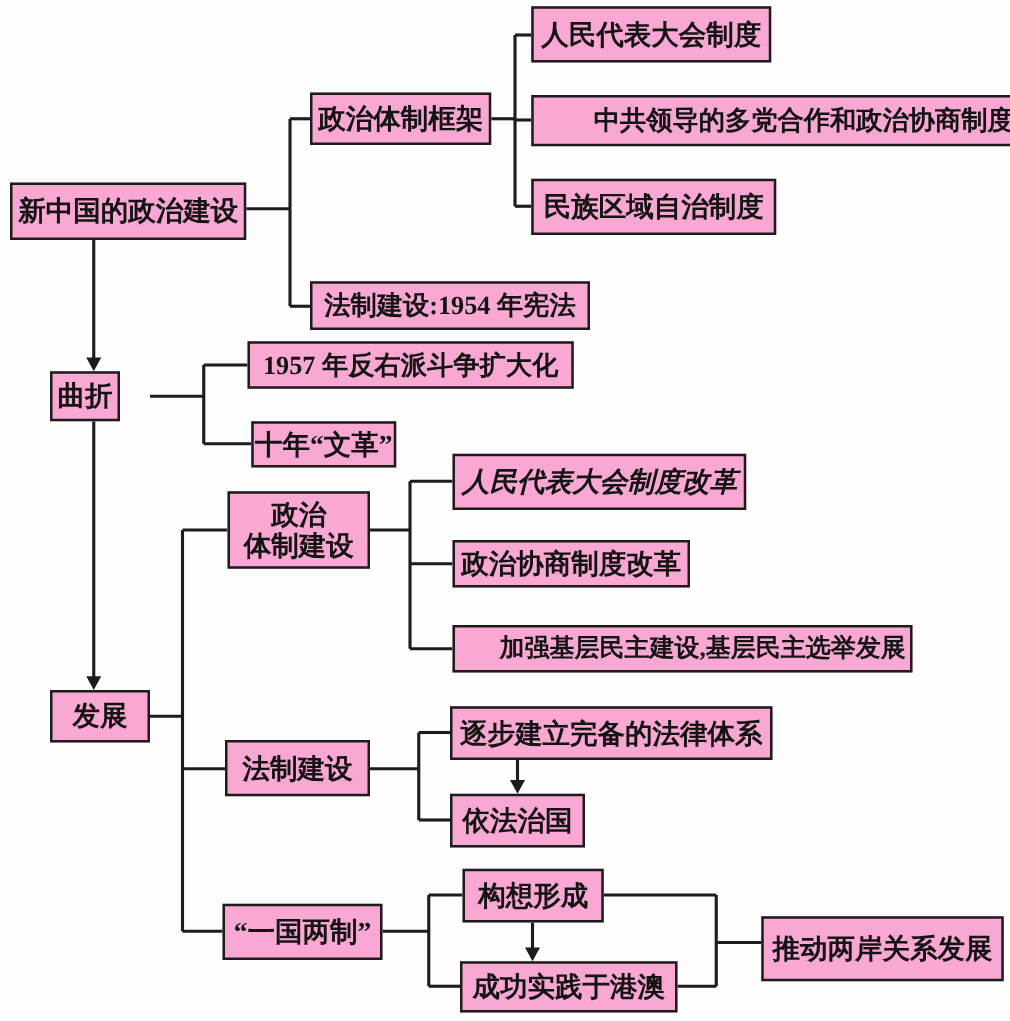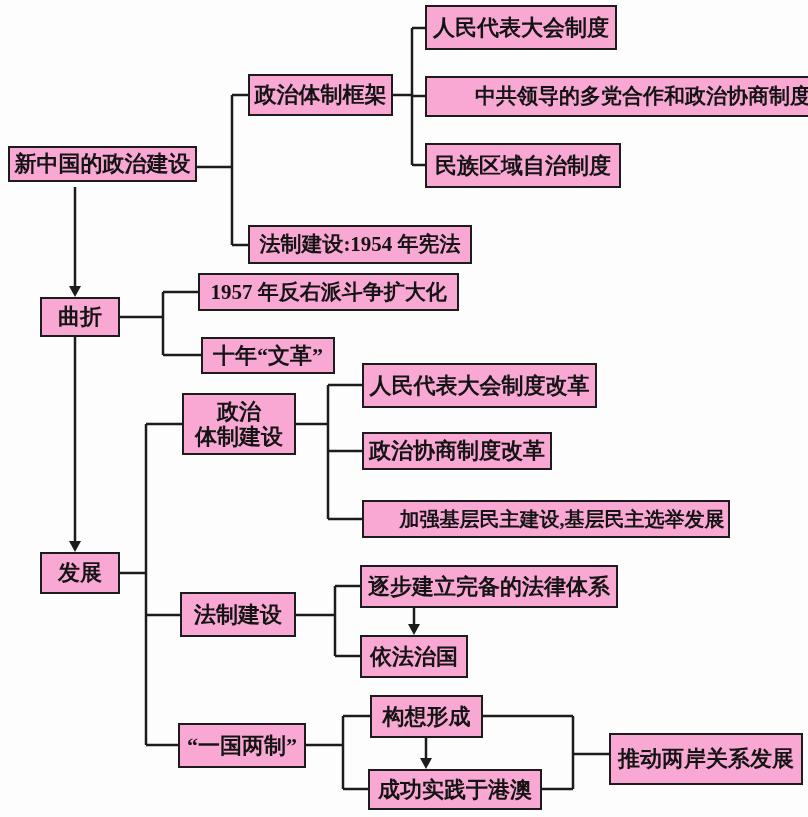--- a/index.html
+++ b/index.html
@@ -101,58 +101,58 @@
       <path d="M573,754 H609"></path>
     </g>
     <g fill="#1c1c1c" stroke="none">
       <polygon points="69,286 81,286 75,297"></polygon>
       <polygon points="69,541 81,541 75,552"></polygon>
       <polygon points="408,624 420,624 414,635"></polygon>
       <polygon points="420,758 432,758 426,769"></polygon>
     </g>
   </svg>
 
-  <div class="node" style="left:8px; top:146px; width:189px; height:36px;">
+  <div class="node" style="left:8px; top:146px; width:189px; height:46px;">
     <span>新中国的政治建设</span>
   </div>
 
   <div class="node" style="left:248px; top:74px; width:145px; height:42px;">
     <span>政治体制框架</span>
   </div>
   <div class="node" style="left:425px; top:5px; width:192px; height:45px;">
     <span>人民代表大会制度</span>
   </div>
   <div class="node small-text" style="left:425px; top:76px; width:436px; height:41px;">
     <span>中共领导的多党合作和政治协商制度</span>
   </div>
   <div class="node" style="left:425px; top:143px; width:196px; height:45px;">
     <span>民族区域自治制度</span>
   </div>
   <div class="node small-text" style="left:248px; top:225px; width:224px; height:39px;">
     <span>法制建设:1954 年宪法</span>
   </div>
 
-  <div class="node" style="left:40px; top:297px; width:80px; height:40px;justify-content:center;">
+  <div class="node" style="left:40px; top:297px; width:56px; height:40px;justify-content:center;">
     <span>曲折</span>
   </div>
   <div class="node small-text" style="left:198px; top:273px; width:261px; height:38px;">
     <span>1957 年反右派斗争扩大化</span>
   </div>
-  <div class="node" style="left:201px; top:337px; width:134px; height:37px;">
+  <div class="node" style="left:201px; top:337px; width:116px; height:37px;">
     <span>十年“文革”</span>
   </div>
 
   <div class="node" style="left:40px; top:552px; width:80px; height:42px;">
     <span>发展</span>
   </div>
   <div class="node" style="left:182px; top:393px; width:114px; height:62px;">
     <span>政治</span>
     <span>体制建设</span>
   </div>
-  <div class="node" style="left:362px; top:363px; width:235px; height:45px;">
+  <div class="node" style="left:362px; top:363px; width:235px; height:45px;font-style:italic;">
     <span>人民代表大会制度改革</span>
   </div>
   <div class="node" style="left:362px; top:432px; width:190px; height:38px;">
     <span>政治协商制度改革</span>
   </div>
   <div class="node tight-text" style="left:362px; top:500px; width:368px; height:38px;">
     <span>加强基层民主建设,基层民主选举发展</span>
   </div>
   <div class="node" style="left:180px; top:592px; width:116px; height:45px;">
     <span>法制建设</span>

